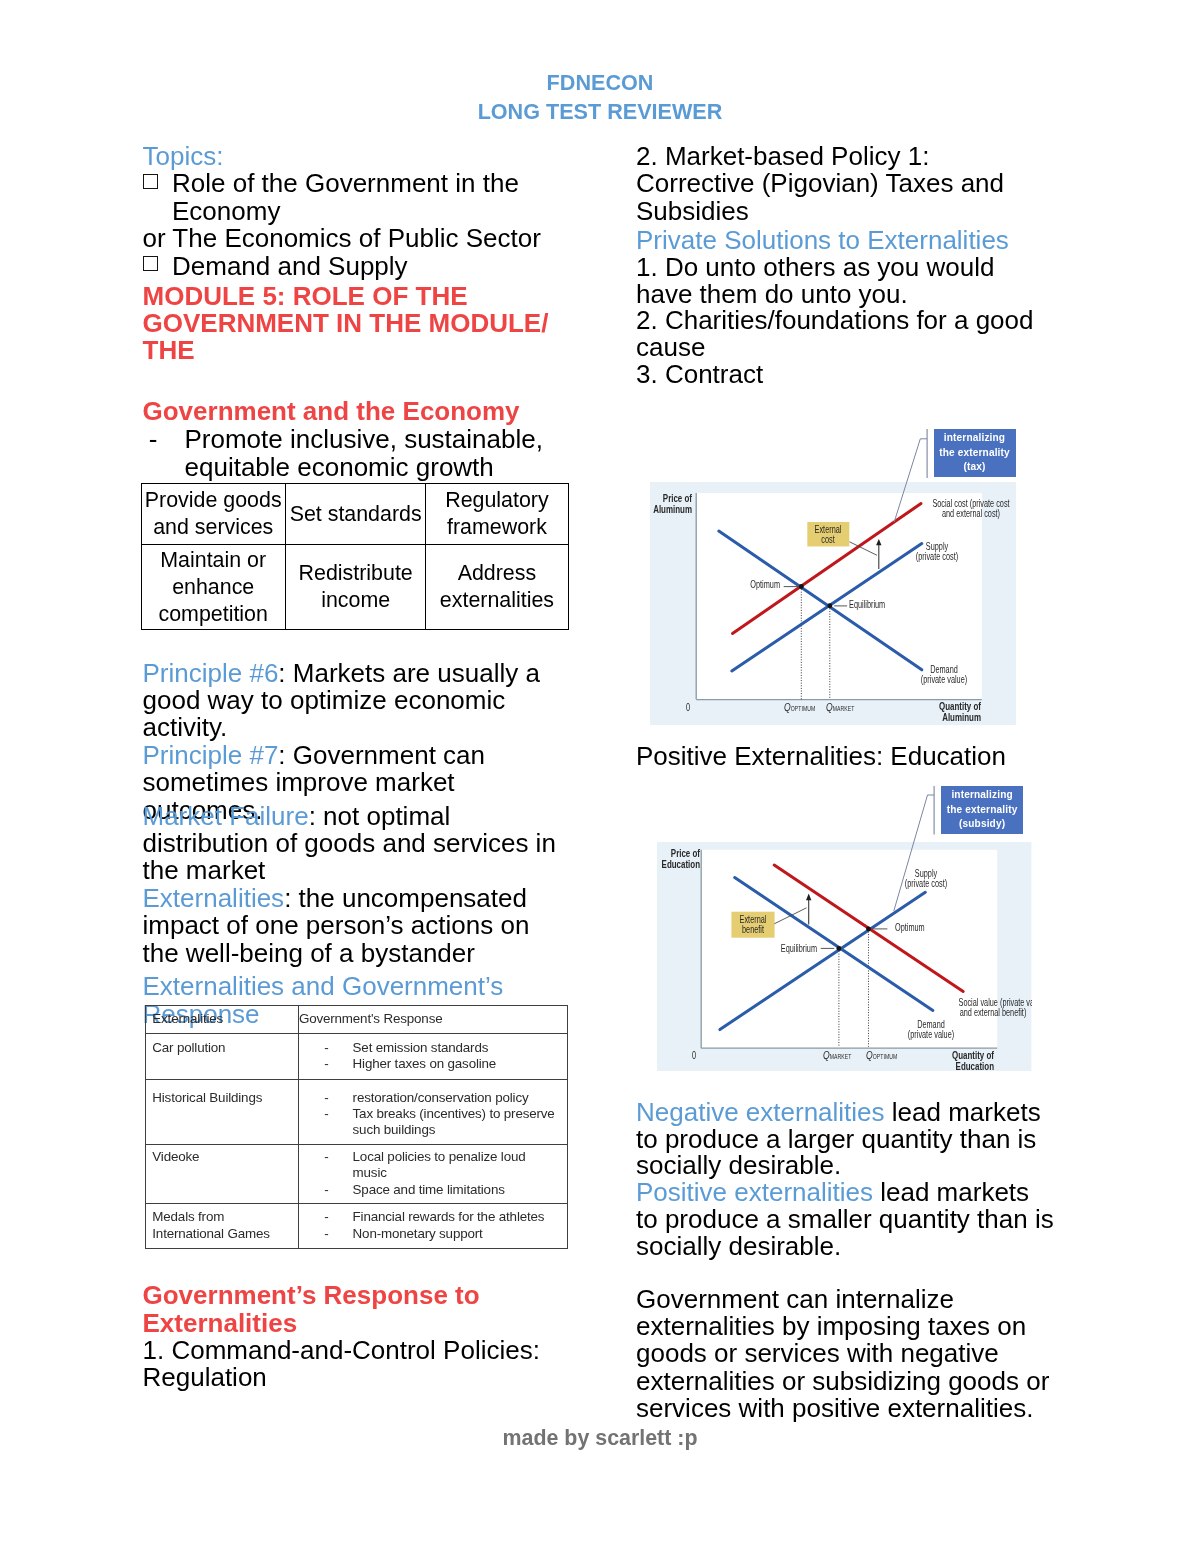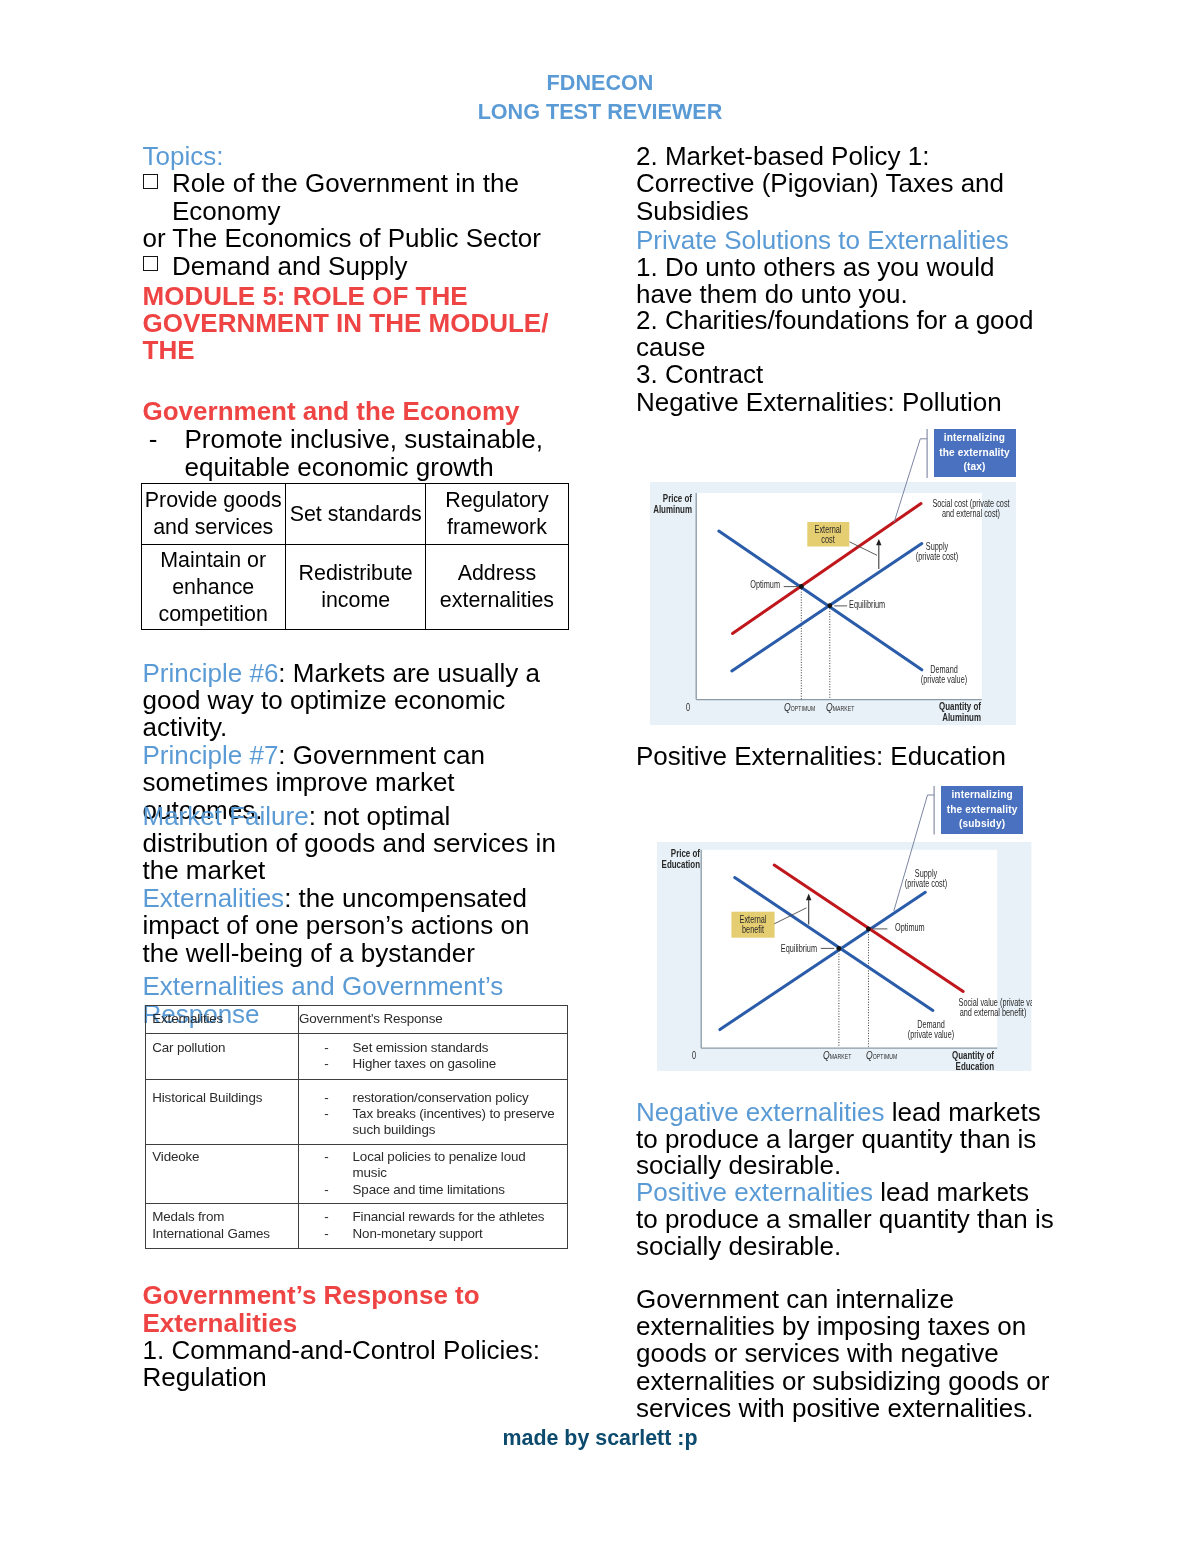--- a/index.html
+++ b/index.html
@@ -45,21 +45,21 @@
   .tbl2 .c2{width:269.1px;}
   .tbl2 .li{position:relative;padding-left:53.7px;}
   .tbl2 .li .b{position:absolute;left:25.4px;top:0;}
   .tbl2 tr.r1 td{height:27.6px;}
   .tbl2 tr.r2 td{height:45.2px;}
   .tbl2 tr.r3 td{height:65px;line-height:16.4px;padding-top:10px;padding-bottom:4.6px;}
   .tbl2 tr.r4 td{height:59.7px;line-height:16.4px;padding-top:4.4px;padding-bottom:4.4px;}
   .tbl2 tr.r5 td{height:44.5px;}
 
   .footer{position:absolute;left:0;top:1426px;width:1200px;text-align:center;
-          color:#0c4a6e;font-weight:bold;font-size:21.4px;}
+          color:#737373;font-weight:bold;font-size:21.4px;}
 
   .fig{position:absolute;will-change:opacity;-webkit-font-smoothing:antialiased;}
   .fig svg{position:absolute;left:0;top:0;}
   .fl{position:absolute;font-size:10.6px;line-height:10px;color:#282828;
       white-space:nowrap;transform:scaleX(0.69);transform-origin:0 0;
       -webkit-font-smoothing:antialiased;will-change:opacity;}
   .fl.b{font-weight:bold;line-height:11.1px;transform:scaleX(0.75);}
   .fl.b.r{transform-origin:100% 0;}
   .fl.r{text-align:right;transform-origin:100% 0;}
   .fl.c{text-align:center;transform-origin:50% 0;}
@@ -223,23 +223,20 @@
     <p>2. Market-based Policy 1: Corrective (Pigovian) Taxes and Subsidies</p>
   </div>
 
   <div class="col col-right" style="top:226.7px;line-height:26.9px;">
     <p class="blue">Private Solutions to Externalities</p>
     <p>1. Do unto others as you would have them do unto you.</p>
     <p>2. Charities/foundations for a good cause</p>
     <p>3. Contract</p>
   </div>
 
-  <div class="col col-right" style="top:389px;">
-    <p>Negative Externalities: Pollution</p>
-  </div>
 
   <div class="col col-right" style="top:743px;">
     <p>Positive Externalities: Education</p>
   </div>
 
   <div class="col col-right" style="top:1099px;line-height:26.7px;">
     <p><span class="blue">Negative externalities</span><span> lead markets to produce a larger quantity than is socially desirable.</span></p>
     <p><span class="blue">Positive externalities</span><span> lead markets to produce a smaller quantity than is socially desirable.</span></p>
   </div>
 

